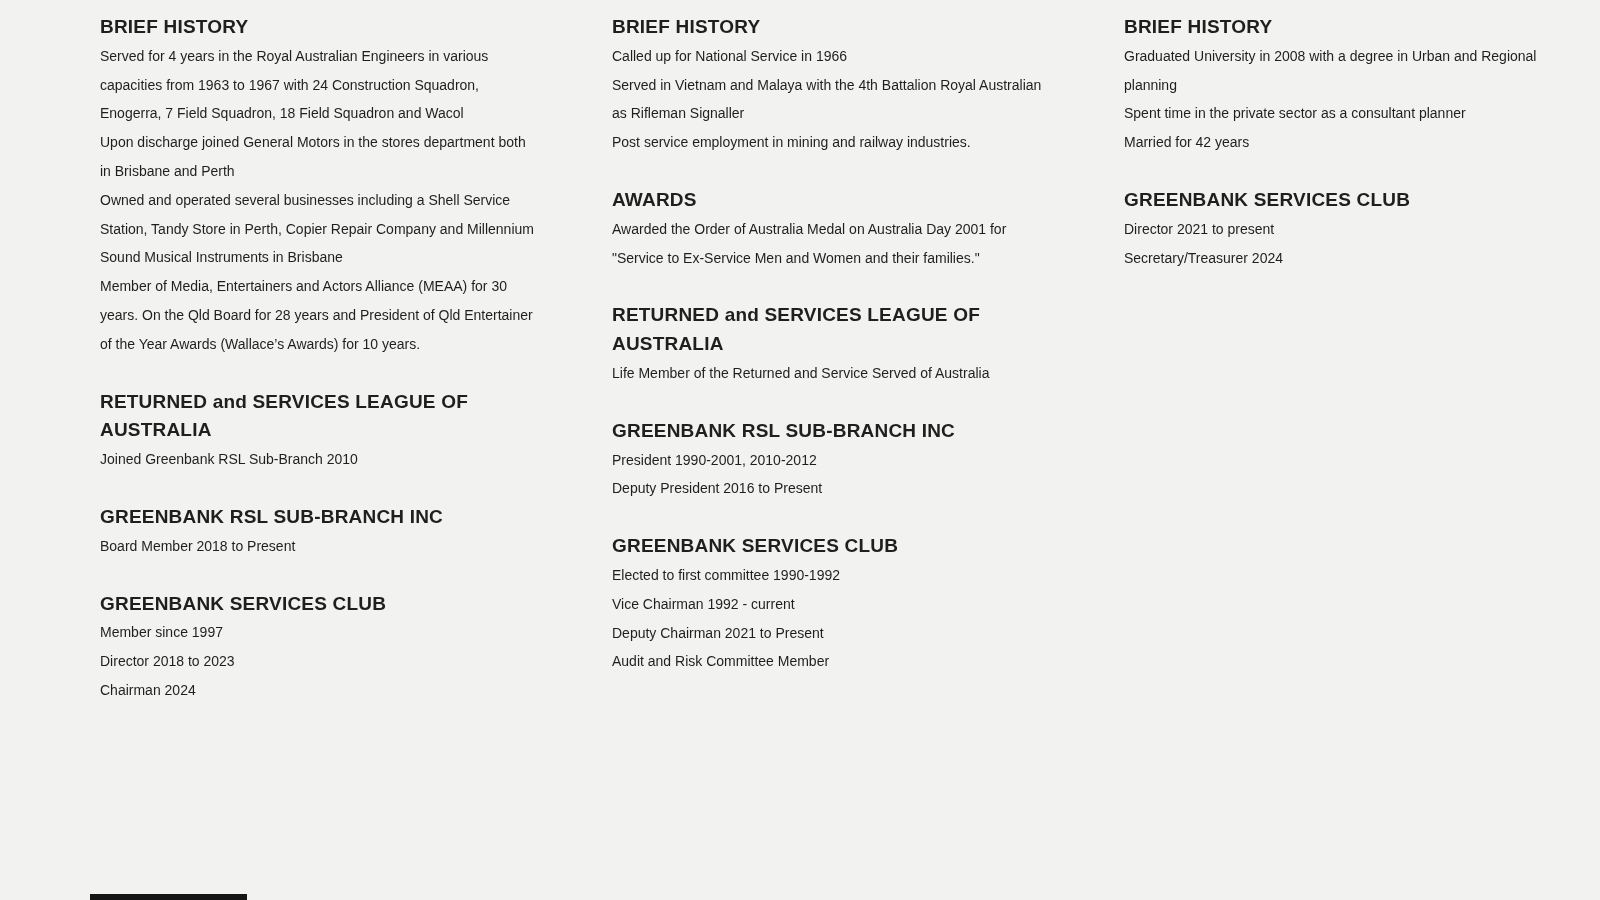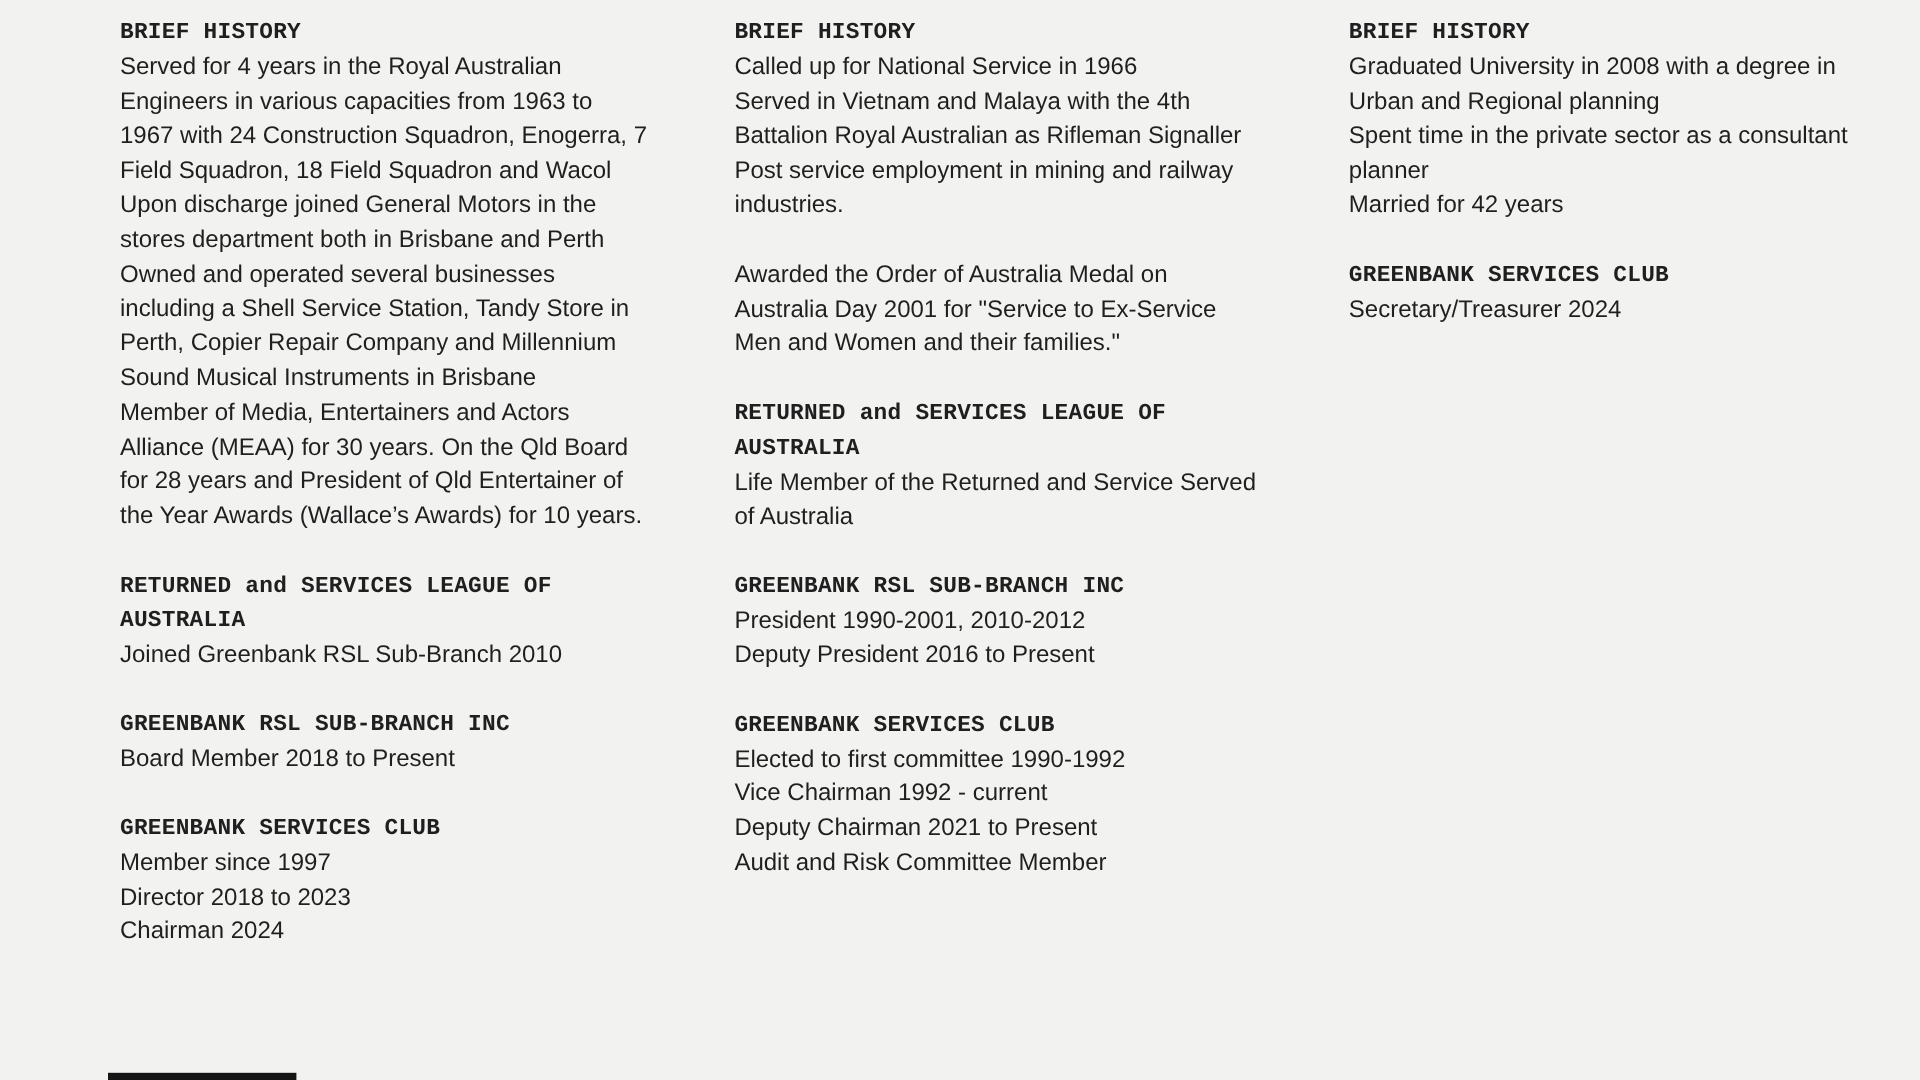--- a/index.html
+++ b/index.html
@@ -30,24 +30,23 @@
   }
   .section:last-child {
     margin-bottom: 0;
   }
   .section-heading {
     font-size: 19px;
     font-weight: bold;
     line-height: 28.8px;
     margin: 0;
     letter-spacing: 0.2px;
-    font-family: Liberation Mono, monospace;
   }
   .bio-paragraph {
-    font-size: 20px;
+    font-size: 14px;
     font-weight: normal;
     line-height: 28.8px;
     margin: 0;
   }
   .cutoff-bar {
     position: absolute;
     left: 90px;
     bottom: 0;
     width: 157px;
     height: 6px;
@@ -82,20 +81,21 @@
       </div>
     </div>
     <div class="column">
       <div class="section">
         <h2 class="section-heading">BRIEF HISTORY</h2>
         <p class="bio-paragraph">Called up for National Service in 1966</p>
         <p class="bio-paragraph">Served in Vietnam and Malaya with the 4th Battalion Royal Australian as Rifleman Signaller</p>
         <p class="bio-paragraph">Post service employment in mining and railway industries.</p>
       </div>
       <div class="section">
+        <h2 class="section-heading">AWARDS</h2>
         <p class="bio-paragraph">Awarded the Order of Australia Medal on Australia Day 2001 for "Service to Ex-Service Men and Women and their families."</p>
       </div>
       <div class="section">
         <h2 class="section-heading">RETURNED and SERVICES LEAGUE OF AUSTRALIA</h2>
         <p class="bio-paragraph">Life Member of the Returned and Service Served of Australia</p>
       </div>
       <div class="section">
         <h2 class="section-heading">GREENBANK RSL SUB-BRANCH INC</h2>
         <p class="bio-paragraph">President 1990-2001, 2010-2012</p>
         <p class="bio-paragraph">Deputy President 2016 to Present</p>
@@ -110,17 +110,18 @@
     </div>
     <div class="column">
       <div class="section">
         <h2 class="section-heading">BRIEF HISTORY</h2>
         <p class="bio-paragraph">Graduated University in 2008 with a degree in Urban and Regional planning</p>
         <p class="bio-paragraph">Spent time in the private sector as a consultant planner</p>
         <p class="bio-paragraph">Married for 42 years</p>
       </div>
       <div class="section">
         <h2 class="section-heading">GREENBANK SERVICES CLUB</h2>
+        <p class="bio-paragraph">Director 2021 to present</p>
         <p class="bio-paragraph">Secretary/Treasurer 2024</p>
       </div>
     </div>
   </div>
 <div class="cutoff-bar"></div>
 
 </body></html>

